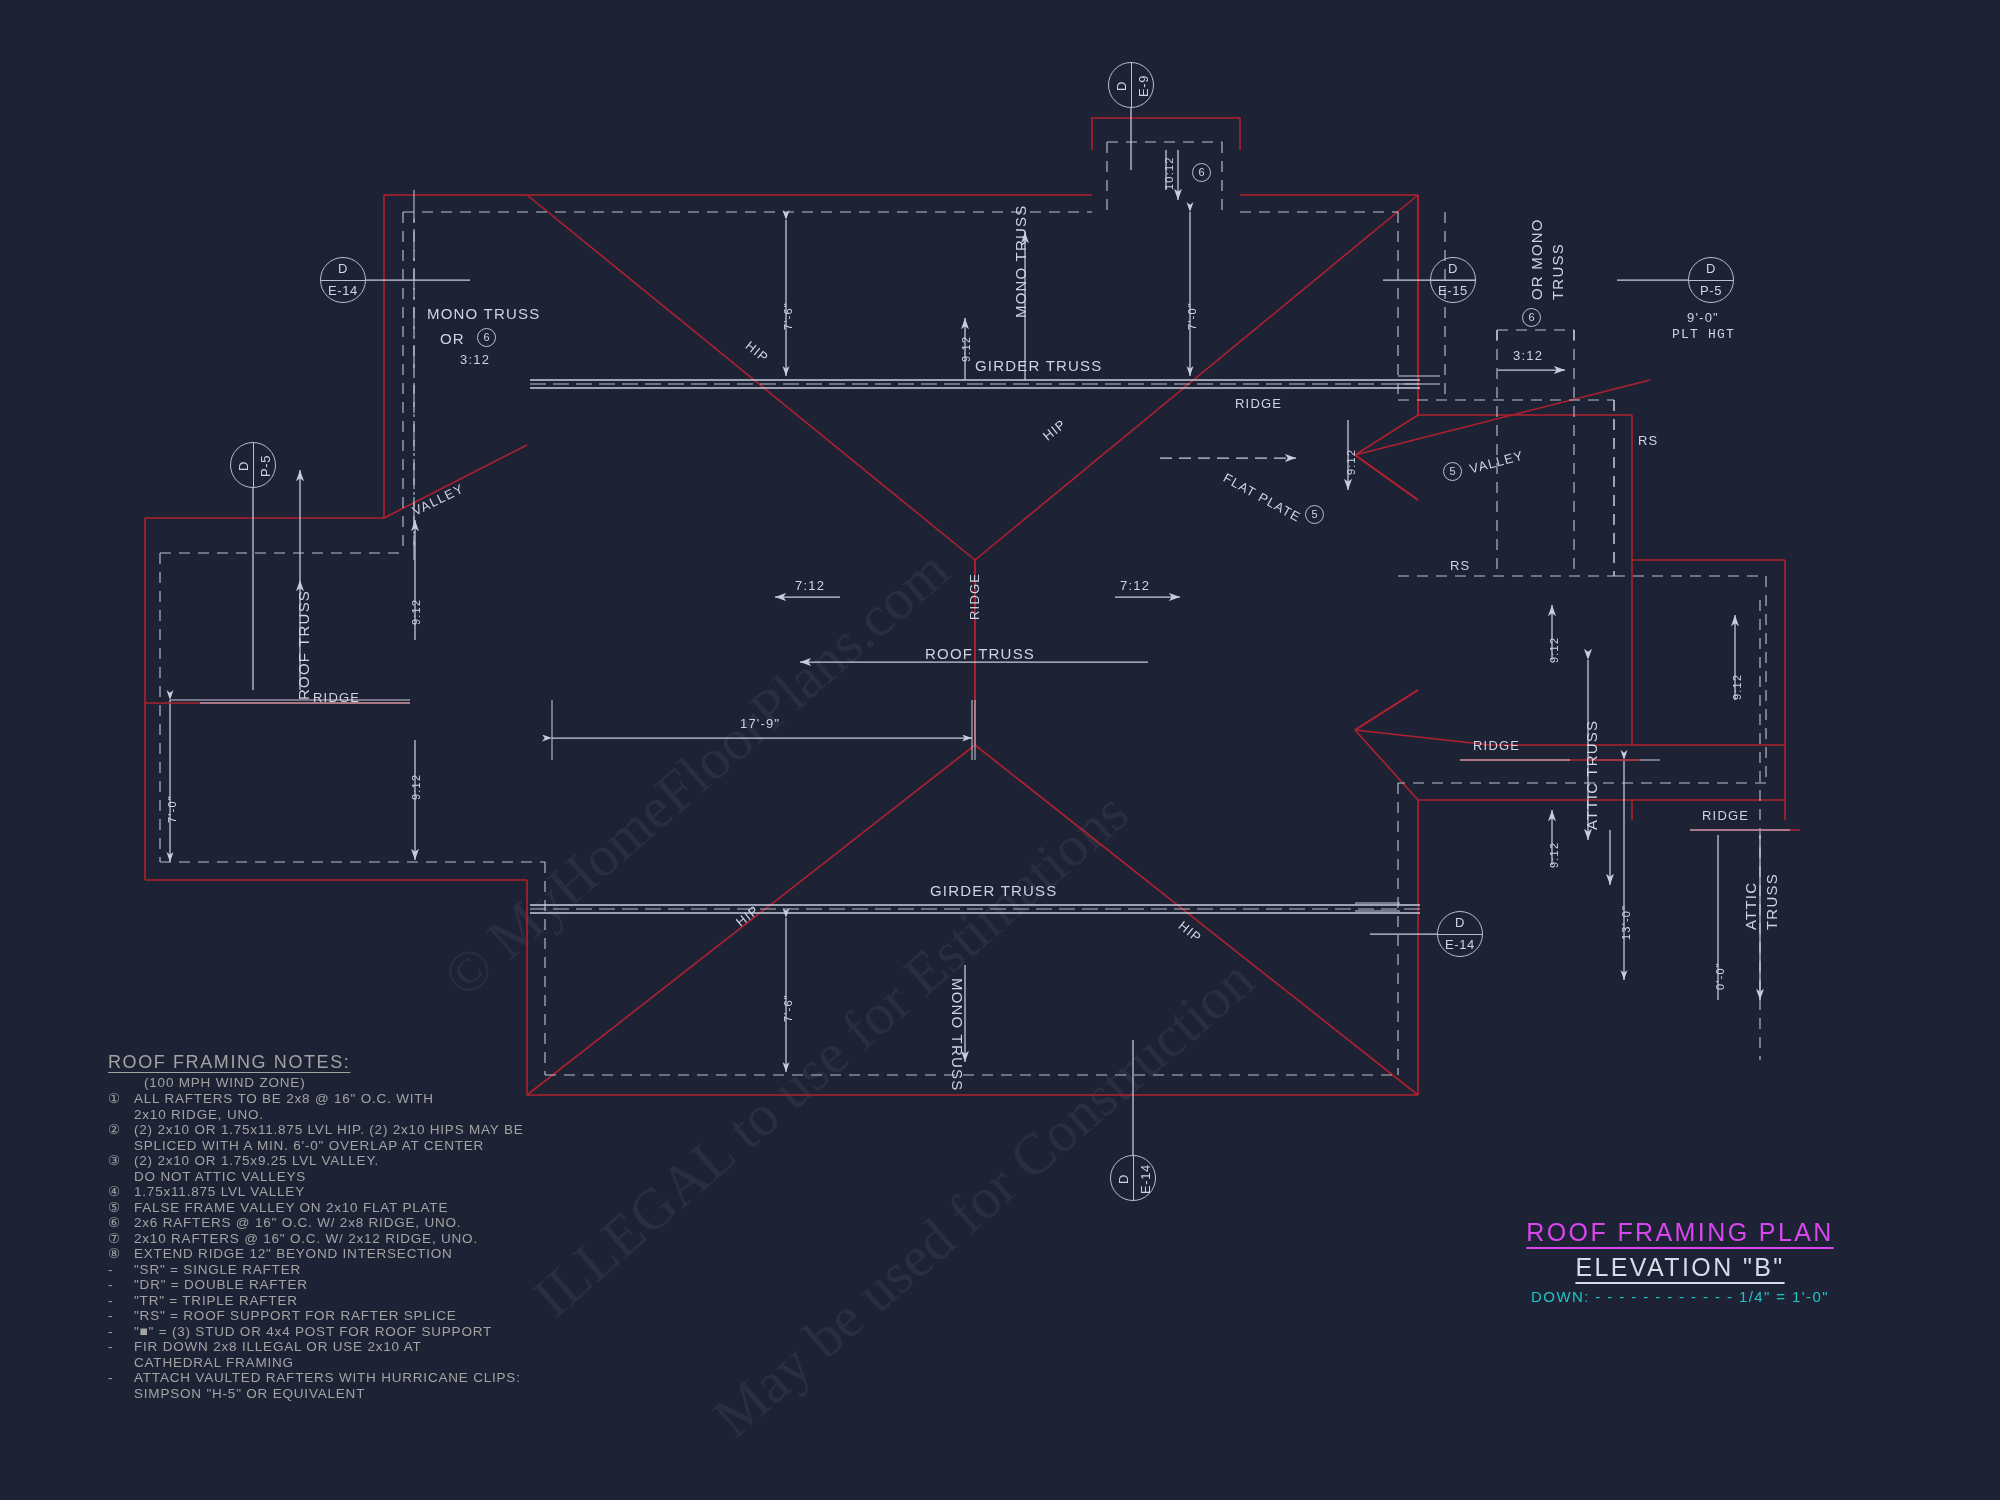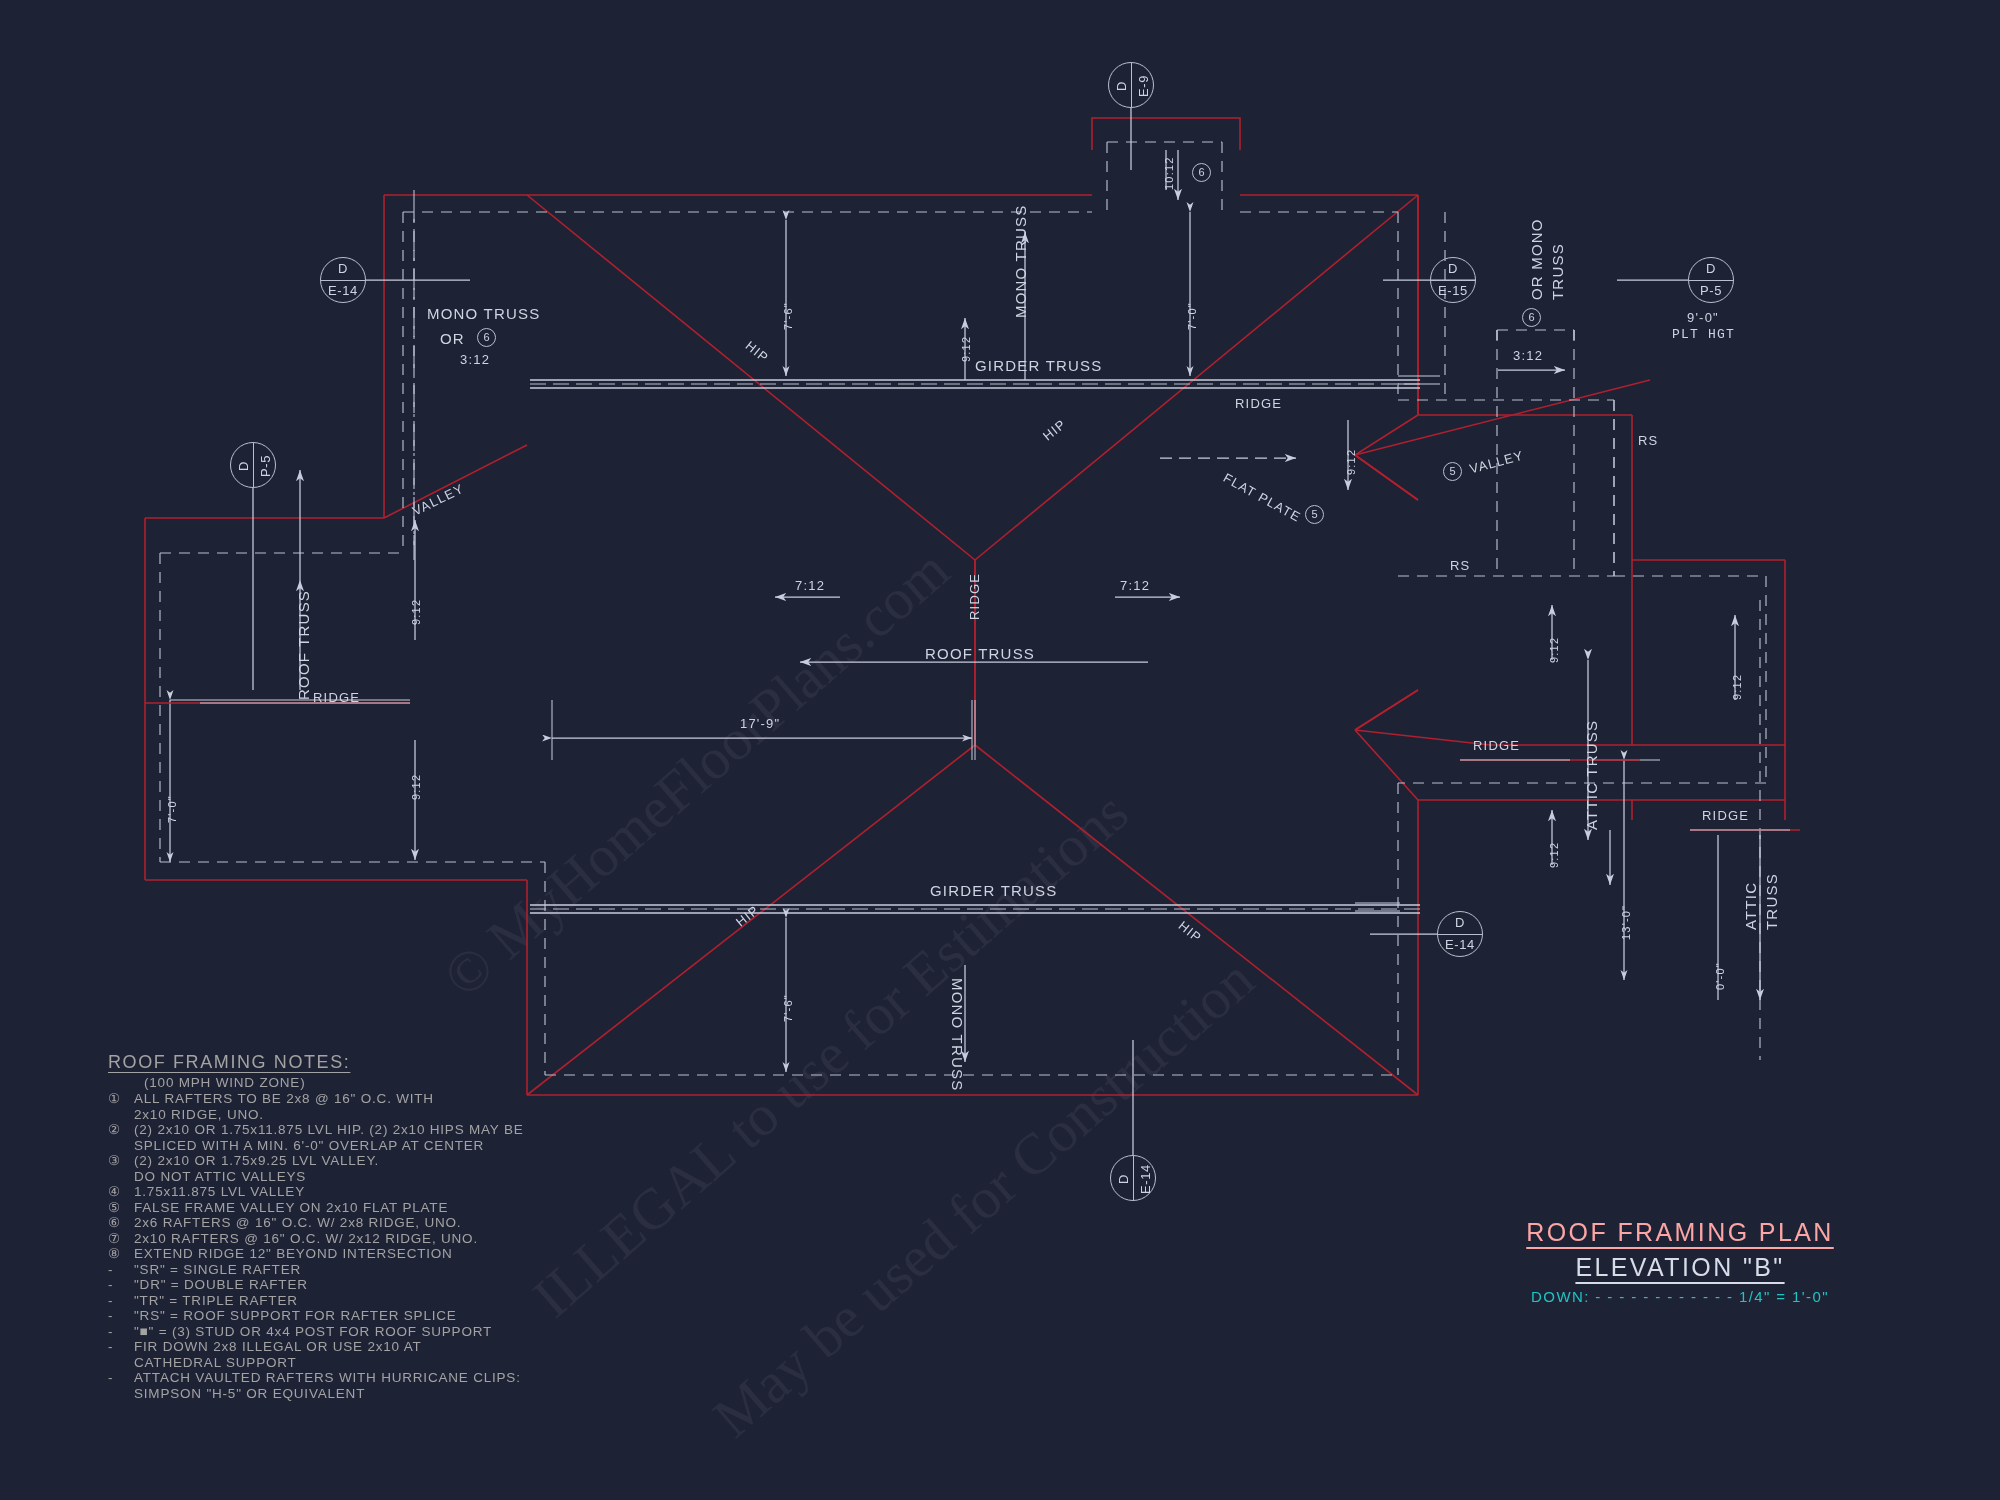--- a/index.html
+++ b/index.html
@@ -49,21 +49,21 @@
     text-underline-offset: 4px;
     margin-bottom: 4px;
   }
   .nrow { display: flex; }
   .nnum { width: 26px; flex: none; }
   .ntext { flex: 1; }
   .title-block { position: absolute; text-align: center; }
   .tb-line1 {
     font-size: 25px; letter-spacing: 2.4px;
     text-decoration: underline; text-underline-offset: 6px;
-    color: #fca5a5;
+    color: #d946ef;
     text-align: center;
   }
   .tb-line2 {
     font-size: 25px; letter-spacing: 2.4px; margin-top: 6px;
     text-decoration: underline; text-underline-offset: 6px;
     color: #d8dce8;
   }
   .tb-scale {
     font-size: 15px; letter-spacing: 1.4px; margin-top: 6px;
     color: #1fc4c4;
@@ -508,21 +508,21 @@
         <div class="nrow">
           <div class="nnum">-</div>
           <div class="ntext">"■"  = (3) STUD OR 4x4 POST FOR ROOF SUPPORT</div>
         </div>
         <div class="nrow">
           <div class="nnum">-</div>
           <div class="ntext">FIR DOWN 2x8 ILLEGAL OR USE 2x10 AT</div>
         </div>
         <div class="nrow">
           <div class="nnum"></div>
-          <div class="ntext">CATHEDRAL SUPPORT</div>
+          <div class="ntext">CATHEDRAL FRAMING</div>
         </div>
         <div class="nrow">
           <div class="nnum">-</div>
           <div class="ntext">ATTACH VAULTED RAFTERS WITH HURRICANE CLIPS:</div>
         </div>
         <div class="nrow">
           <div class="nnum"></div>
           <div class="ntext">SIMPSON "H-5" OR EQUIVALENT</div>
         </div>
       </div>

